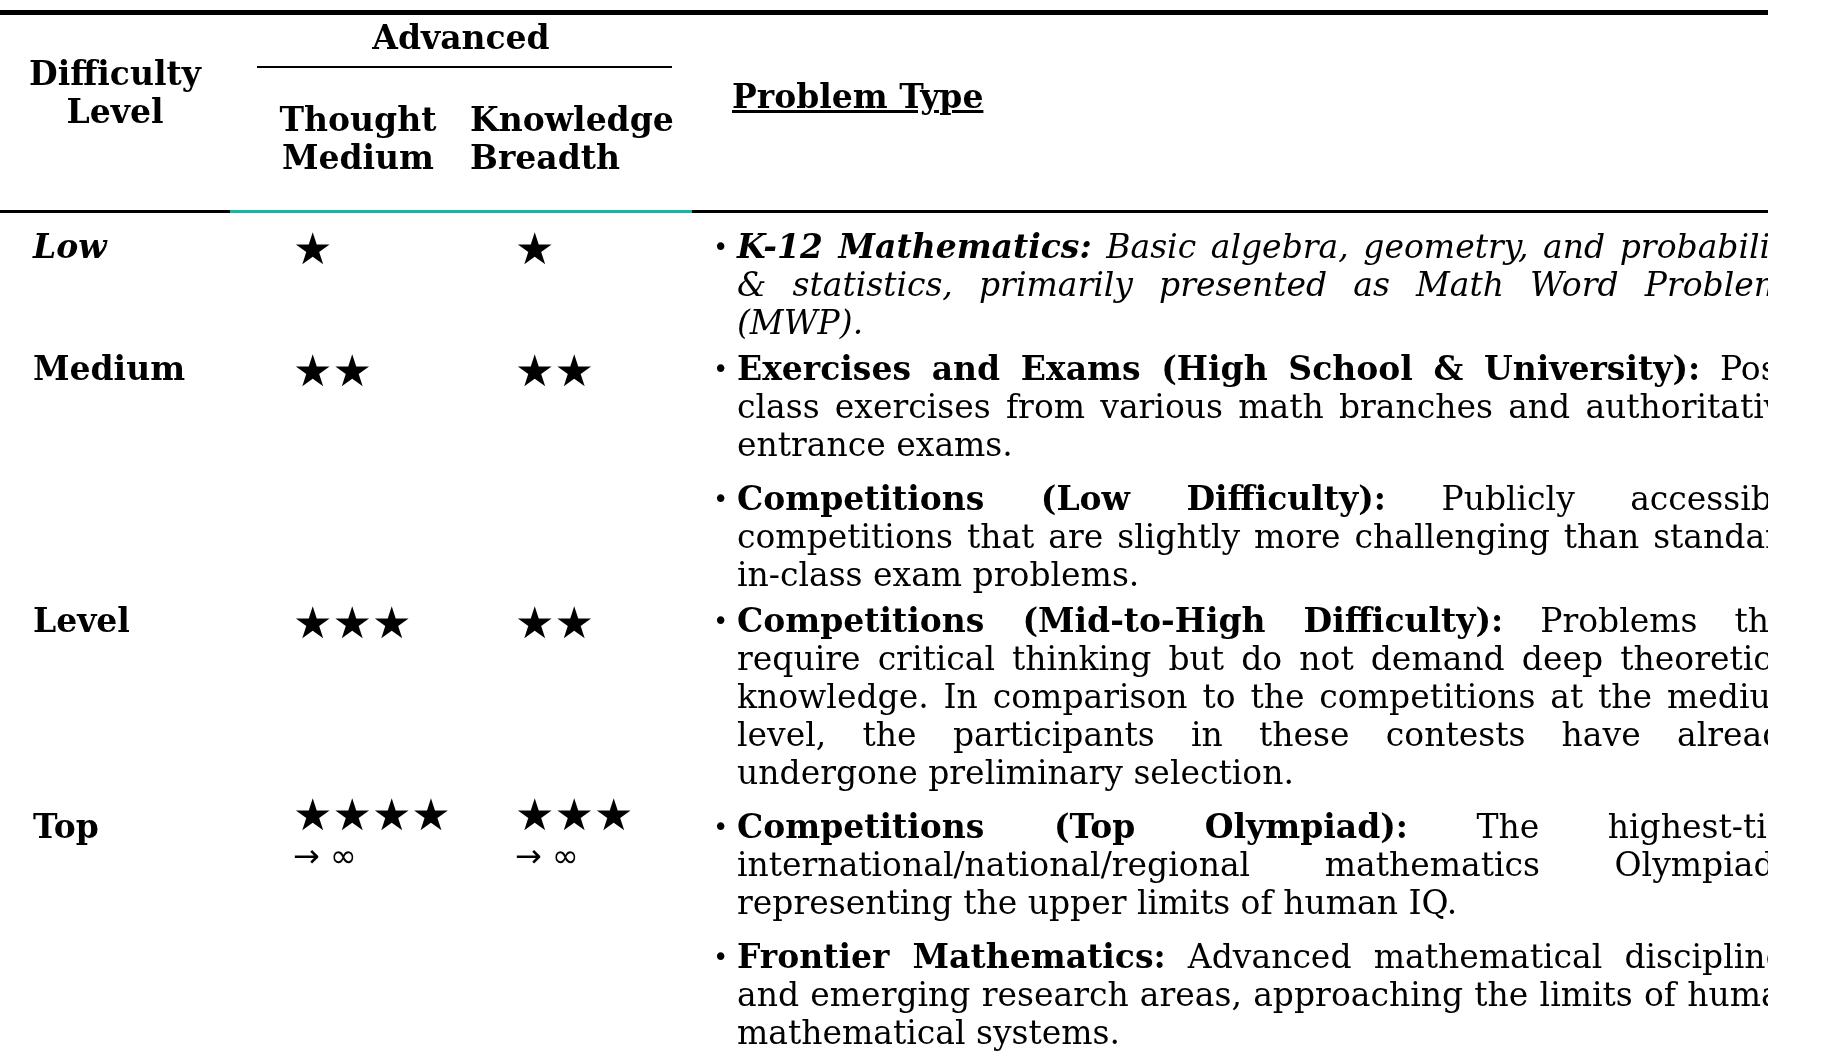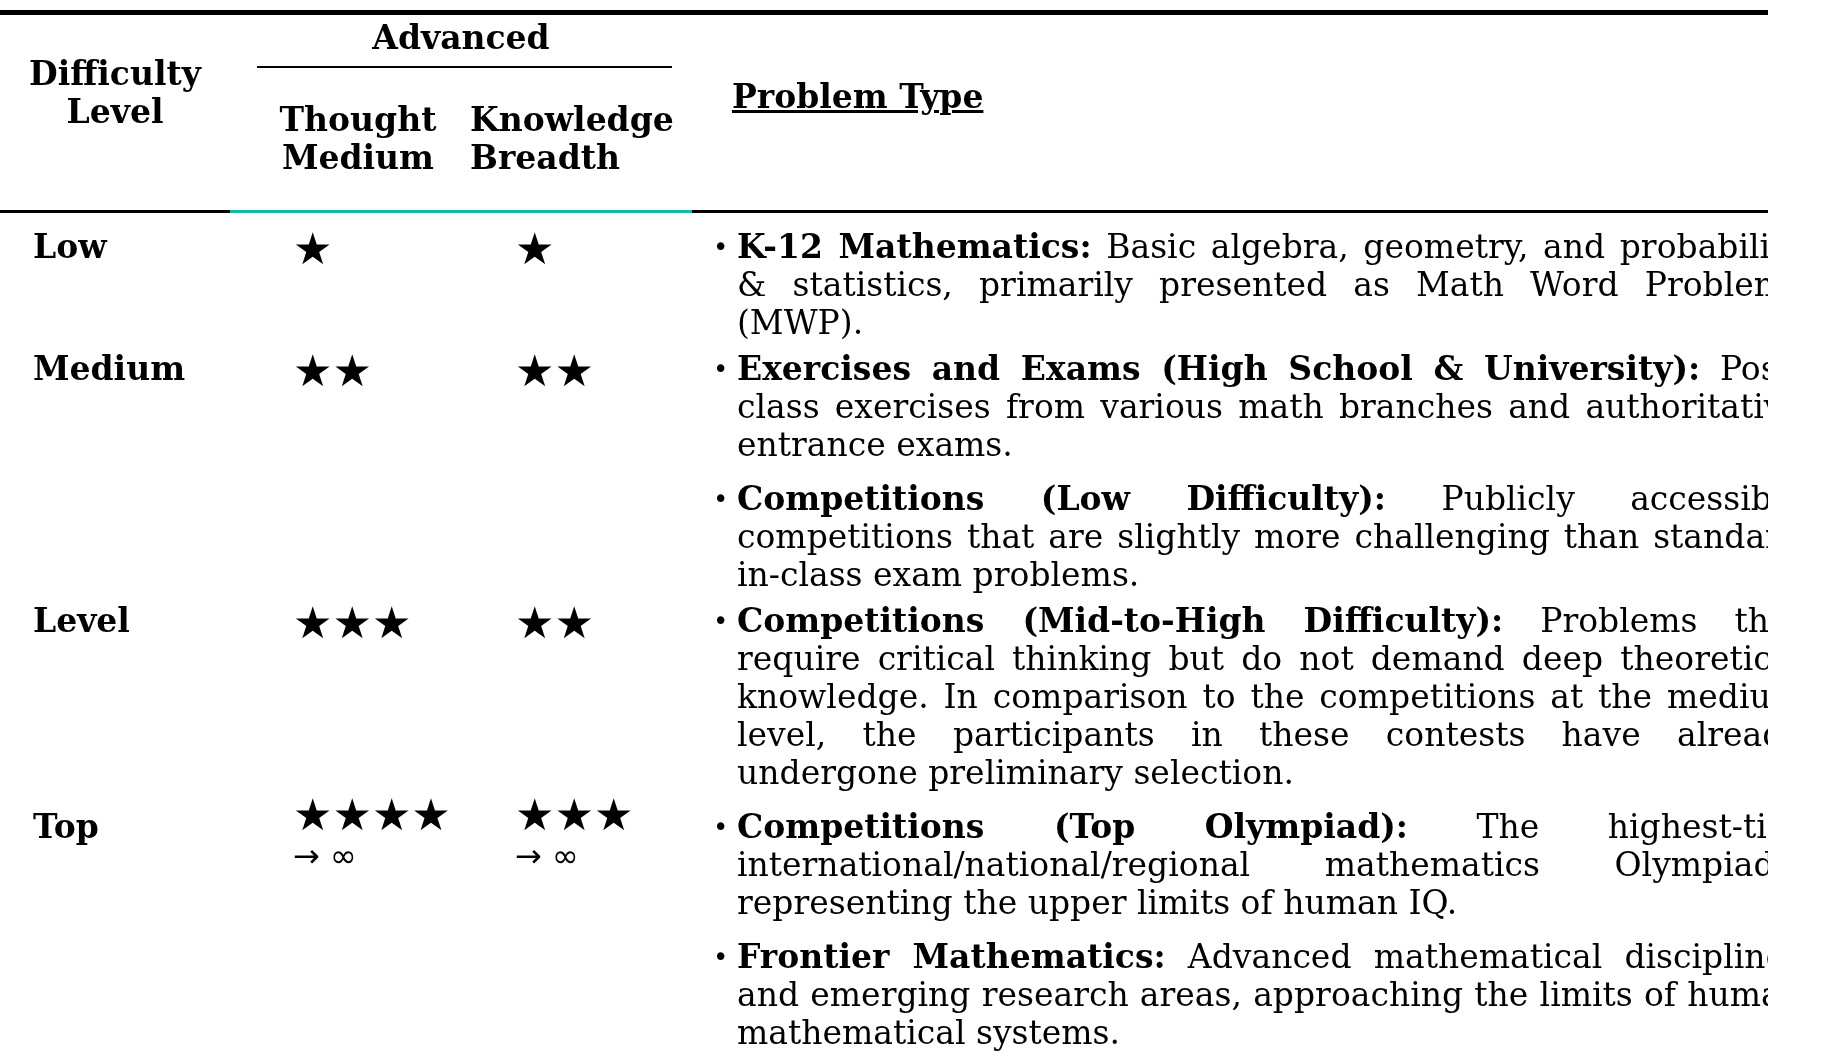--- a/index.html
+++ b/index.html
@@ -49,21 +49,21 @@
     vertical-align: middle;
     text-align: left;
     padding-left: 40px;
     padding-bottom: 32px;
     border-bottom: 3px solid #000;
     text-decoration: underline;
   }
   .two-line span { display: block; }
 
   tbody td { vertical-align: top; padding: 0; }
-  tr.row-low    { height: 128px; }
+  tr.row-low    { height: 128px; font-style: italic; }
   tr.row-medium { height: 209px; }
   tr.row-high   { height: 195px; }
   tr.row-top    { height: 302px; }
 
   tr.row-low    td { padding-top: 15px; }
   tr.row-medium td { padding-top: 8px; }
   tr.row-high   td { padding-top: 8px; }
   tr.row-top    td { padding-top: 16px; }
   tr.row-top    td.stars-cell { padding-top: 2px; }
 

